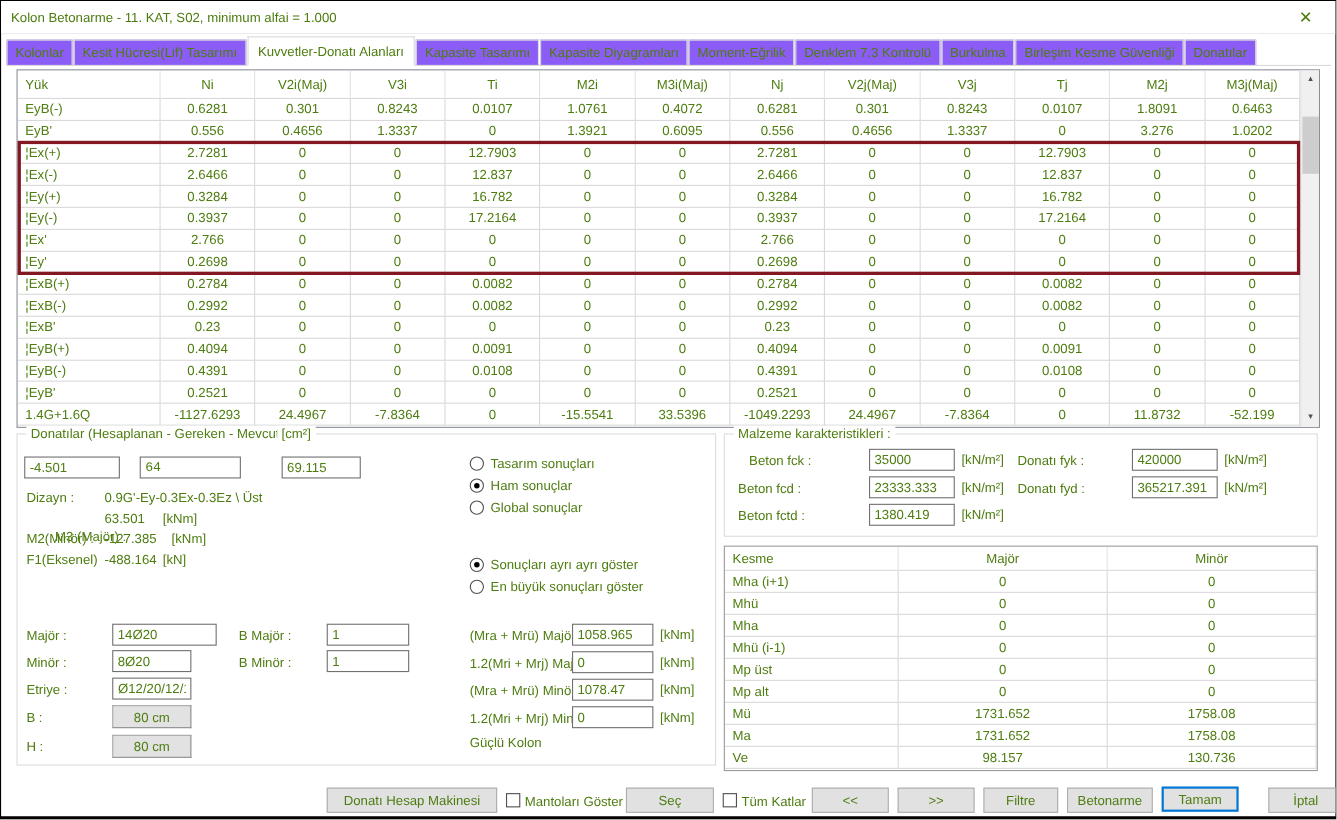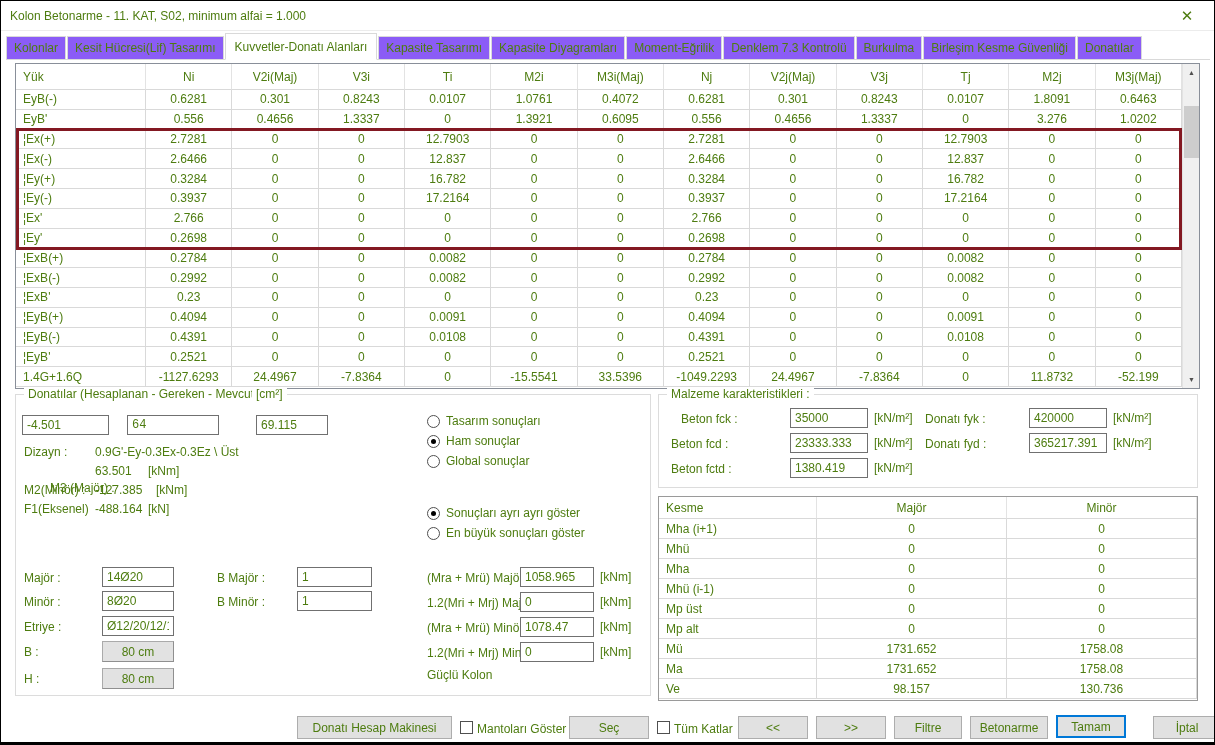--- a/index.html
+++ b/index.html
@@ -374,21 +374,21 @@
 
     <span class="lbl" style="left:8px; top:88px;">M2(Minör) :</span>
     <span class="lbl" style="left:79px; top:88px;">-127.385</span>
     <span class="unit" style="left:140px; top:88px;">[kNm]</span>
 
     <span class="lbl" style="left:8px; top:107px;">F1(Eksenel)</span>
     <span class="lbl" style="left:79px; top:107px;">-488.164</span>
     <span class="unit" style="left:132px; top:107px;">[kN]</span>
 
     <span class="lbl" style="left:8px; top:176px;">Majör :</span>
-    <input class="txt" style="left: 86px; top: 172px; width: 72px;" value="14Ø20">
+    <input class="txt" style="left: 86px; top: 172px; width: 95px;" value="14Ø20">
     <span class="lbl" style="left:8px; top:200px;">Minör :</span>
     <input class="txt" style="left: 86px; top: 196px; width: 72px;" value="8Ø20">
     <span class="lbl" style="left:8px; top:225px;">Etriye :</span>
     <input class="txt" style="left: 86px; top: 221px; width: 72px;" value="Ø12/20/12/10">
 
     <span class="lbl" style="left:8px; top:250px;">B :</span>
     <div class="flatbtn" style="left:86px; top:246px; width:72px;">80 cm</div>
     <span class="lbl" style="left:8px; top:277px;">H :</span>
     <div class="flatbtn" style="left:86px; top:273px; width:72px;">80 cm</div>
 

